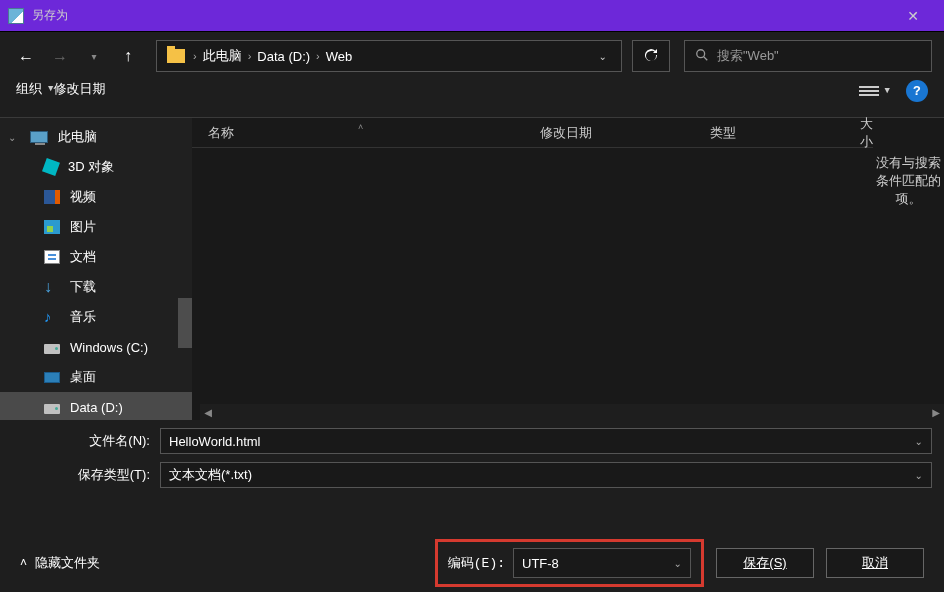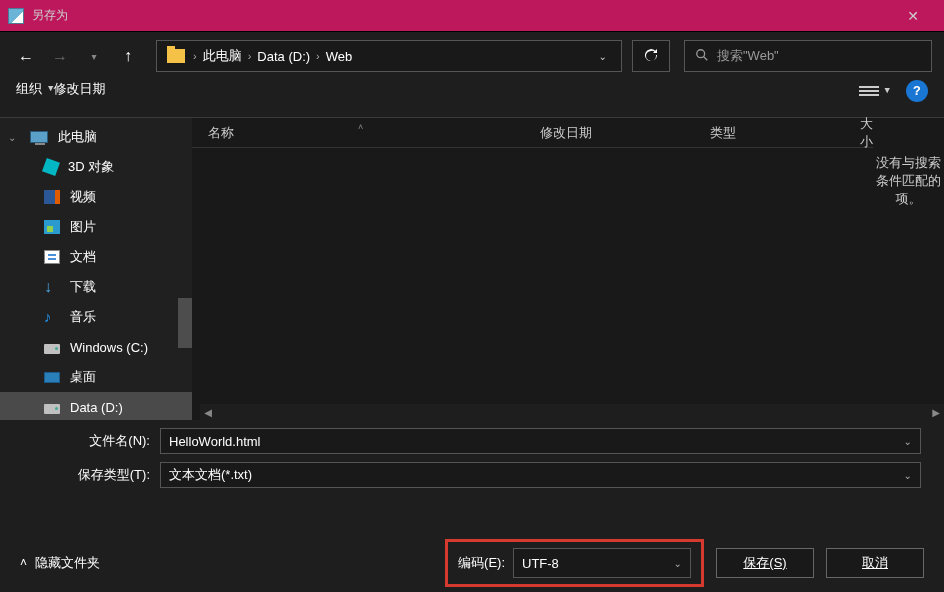--- a/index.html
+++ b/index.html
@@ -8,21 +8,21 @@
     background: #1e1e1e;
     font-family: "Segoe UI", "Microsoft YaHei", sans-serif;
     font-size: 13px;
     color: #ffffff;
     overflow: hidden;
     position: relative;
   }
   
   .titlebar {
     height: 32px;
-    background: #be185d;
+    background: #6d28d9;
     display: flex;
     align-items: center;
     padding: 0 8px;
     border-bottom: 1px solid #000;
   }
   .titlebar .app-icon {
     width: 16px; height: 16px;
     margin-right: 8px;
     background: linear-gradient(135deg,#6bb4d8 0%,#6bb4d8 60%,#fff 60%,#fff 100%);
     border: 1px solid #4a7a95;
@@ -178,21 +178,21 @@
   }
   .fl-hscroll {
     position: absolute; bottom: 0; left: 8px; right: 0;
     height: 16px; background: #1e1e1e;
     display: flex; align-items: center;
   }
   .fl-hscroll .arrow { width: 16px; text-align: center; color: #888; font-size: 10px;}
   .fl-hscroll .track { flex: 1; height: 12px; background: #1e1e1e;}
   
   .bottom {
-    padding: 8px 23px 0 12px;
+    padding: 8px 12px 0 12px;
   }
   .form-row {
     display: flex; align-items: center;
     margin-bottom: 8px;
   }
   .form-label { width: 148px; text-align: right; padding-right: 10px; color: #fff; }
   .form-control {
     flex: 1; height: 26px;
     background: #191919;
     border: 1px solid #555;
@@ -212,21 +212,21 @@
   }
   .hide-folders { display: flex; align-items: center; gap: 8px; color: #fff; cursor: pointer;}
   .hide-folders .chev { font-size: 12px;}
   .footer-right { margin-left: auto; display: flex; align-items: center; gap: 12px;}
   .enc-group {
     display: flex; align-items: center;
     border: 3px solid #d53a2f;
     padding: 6px 10px;
     gap: 8px;
   }
-  .enc-label { color: #fff; }
+  .enc-label { color: #fff; font-family: Liberation Mono, monospace; }
   .enc-select {
     width: 178px; height: 30px;
     background: #191919; border: 1px solid #555;
     color: #fff; padding: 0 8px;
     display: flex; align-items: center;
     position: relative;
   }
   .enc-select .dd { position: absolute; right: 8px; color: #aaa; font-size: 10px;}
   .btn {
     width: 98px; height: 30px;

